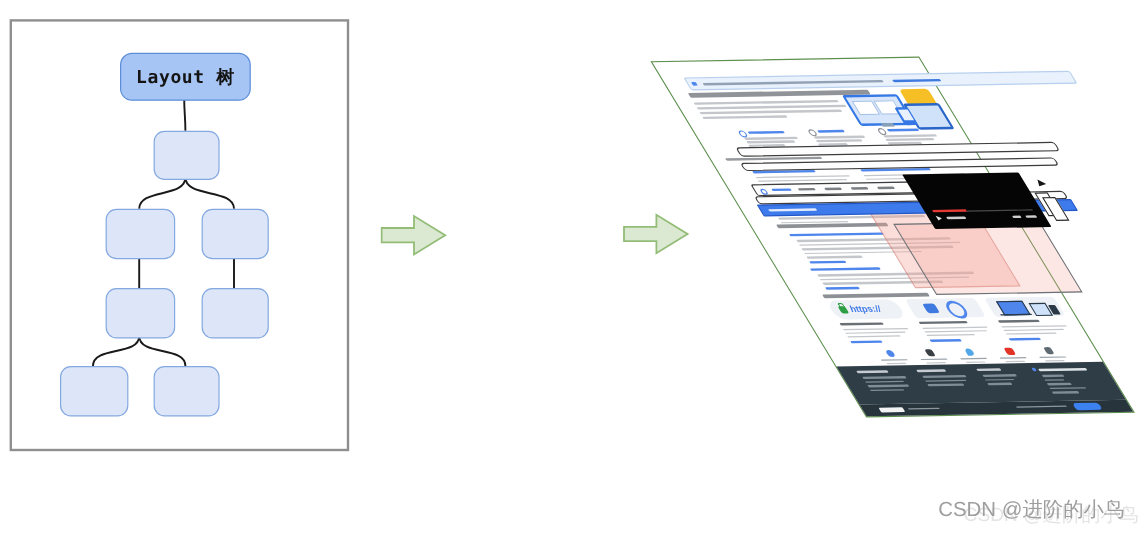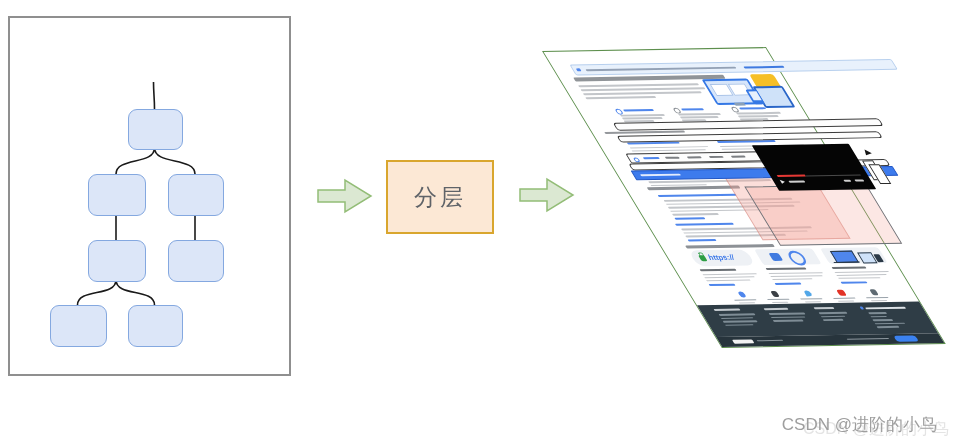--- a/index.html
+++ b/index.html
@@ -47,36 +47,36 @@
   <div class="tree-panel">
     <svg class="abs" style="left:0;top:0;" width="279" height="356" viewBox="0 0 279 356">
       <path d="M143.5,64 C143.5,75 144.5,80 144.5,91" fill="none" stroke="#1a1a1a" stroke-width="1.6"></path>
       <path d="M144.5,130 C144.5,147 106,139 106,156" fill="none" stroke="#1a1a1a" stroke-width="1.6"></path>
       <path d="M144.5,130 C144.5,147 185,139 185,156" fill="none" stroke="#1a1a1a" stroke-width="1.6"></path>
       <path d="M106,196 C106,206 106,212 106,222" fill="none" stroke="#1a1a1a" stroke-width="1.6"></path>
       <path d="M185,196 C185,206 185,212 185,222" fill="none" stroke="#1a1a1a" stroke-width="1.6"></path>
       <path d="M106,262 C106,279 67.5,270 67.5,287" fill="none" stroke="#1a1a1a" stroke-width="1.6"></path>
       <path d="M106,262 C106,279 144.5,270 144.5,287" fill="none" stroke="#1a1a1a" stroke-width="1.6"></path>
     </svg>
+    <div class="root-box">
+      <span>Layout 树</span>
+    </div>
     <div class="tree-node" style="left:118px;top:91px;width:53px;height:39px;"></div>
     <div class="tree-node" style="left:78px;top:156px;width:56px;height:40px;"></div>
     <div class="tree-node" style="left:158px;top:156px;width:54px;height:40px;"></div>
     <div class="tree-node" style="left:78px;top:222px;width:56px;height:40px;"></div>
     <div class="tree-node" style="left:158px;top:222px;width:54px;height:40px;"></div>
     <div class="tree-node" style="left:40px;top:287px;width:55px;height:40px;"></div>
     <div class="tree-node" style="left:118px;top:287px;width:53px;height:40px;"></div>
   </div>
 
   <svg class="flow-arrow" style="left:317px;top:177px;" width="56" height="38" viewBox="0 0 56 38">
     <polygon points="1,13 28,13 28,3 54,19 28,35 28,25 1,25" fill="#dbe8d2" stroke="#93bd77" stroke-width="1.5"></polygon>
   </svg>
 
-  <div class="process-box">
-    <span>分层</span>
-  </div>
 
   <svg class="flow-arrow" style="left:519px;top:176px;" width="56" height="38" viewBox="0 0 56 38">
     <polygon points="1,13 28,13 28,3 54,19 28,35 28,25 1,25" fill="#dbe8d2" stroke="#93bd77" stroke-width="1.5"></polygon>
   </svg>
 
   <div class="page3d">
 
     <div class="sk" style="left:14px;top:26px;width:150px;height:3.5px;background:#909498;"></div>
     <div class="sk" style="left:14px;top:34px;width:120px;height:2px;background:#c3c6ca;"></div>
     <div class="sk" style="left:14px;top:38px;width:124px;height:2px;background:#c3c6ca;"></div>

